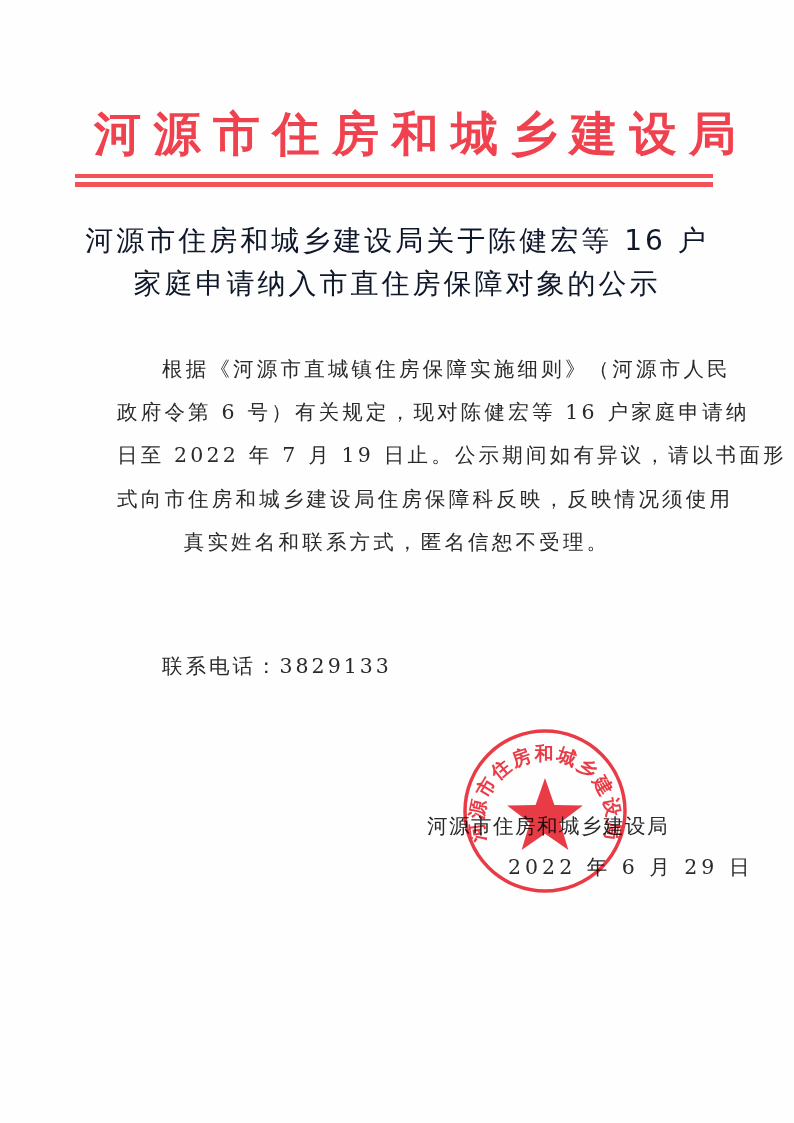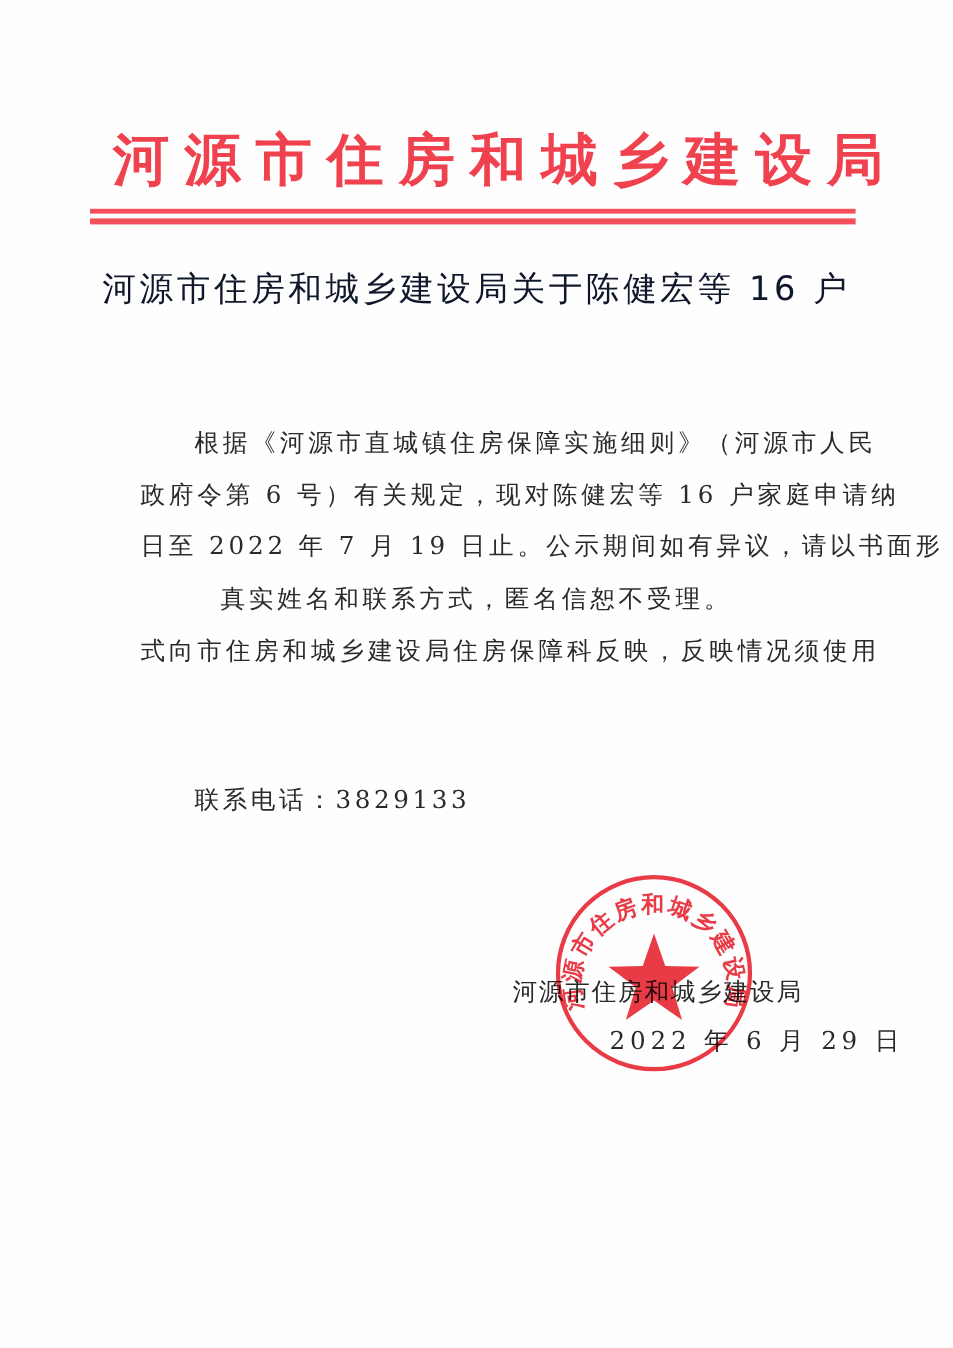--- a/index.html
+++ b/index.html
@@ -120,27 +120,28 @@
 </head>
 <body>
 
 <div class="page">
 
   <div class="letterhead-title">河源市住房和城乡建设局</div>
   <div class="rule rule-top"></div>
   <div class="rule rule-bottom"></div>
 
   <div class="doc-title doc-title-1">河源市住房和城乡建设局关于陈健宏等 16 户</div>
+  <div class="doc-title doc-title-2">家庭申请纳入市直住房保障对象的公示</div>
 
   <div class="body-text">
     <span class="body-line indent">根据《河源市直城镇住房保障实施细则》（河源市人民</span>
     <span class="body-line">政府令第 6 号）有关规定，现对陈健宏等 16 户家庭申请纳</span>
     <span class="body-line">日至 2022 年 7 月 19 日止。公示期间如有异议，请以书面形</span>
+    <span class="body-line">式向市住房和城乡建设局住房保障科反映，反映情况须使用</span>
     <span class="body-line">真实姓名和联系方式，匿名信恕不受理。</span>
-    <span class="body-line">式向市住房和城乡建设局住房保障科反映，反映情况须使用</span>
   </div>
 
   <div class="contact">
     <span class="contact-line">联系电话：3829133</span>
   </div>
 
   <div class="signature sig-org">河源市住房和城乡建设局</div>
   <div class="signature sig-date">2022 年 6 月 29 日</div>
 
   <div class="seal">

